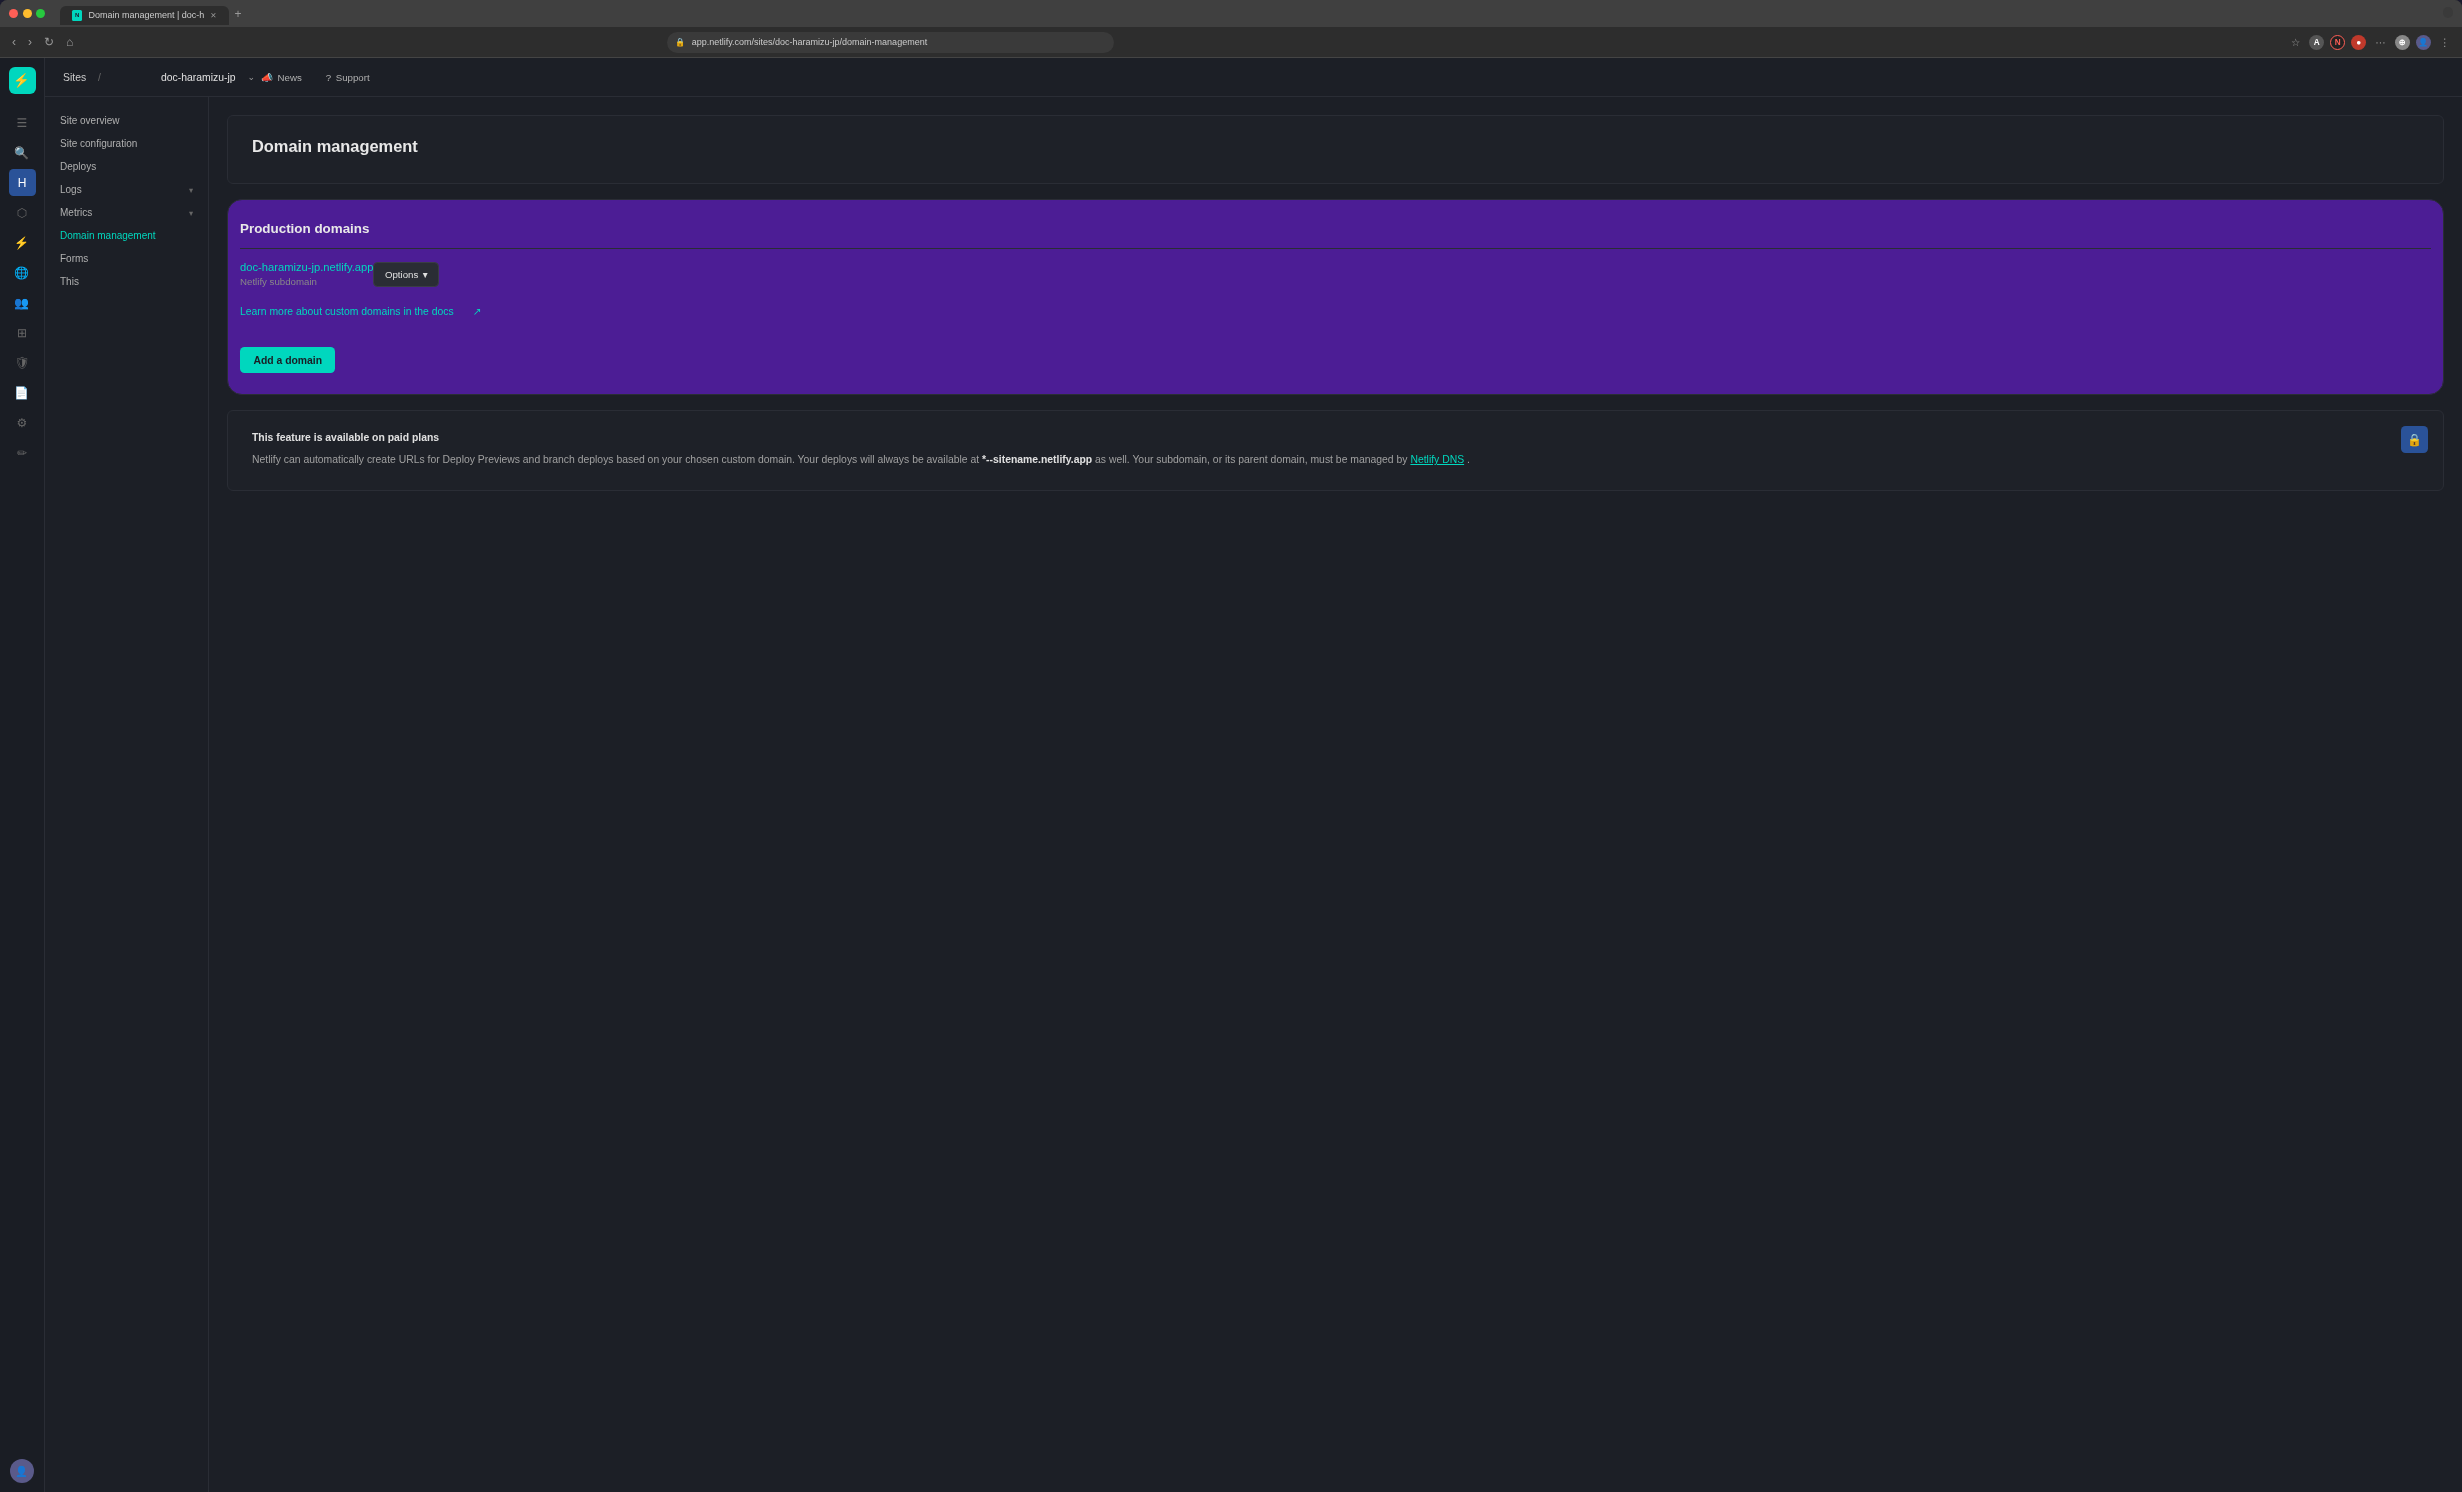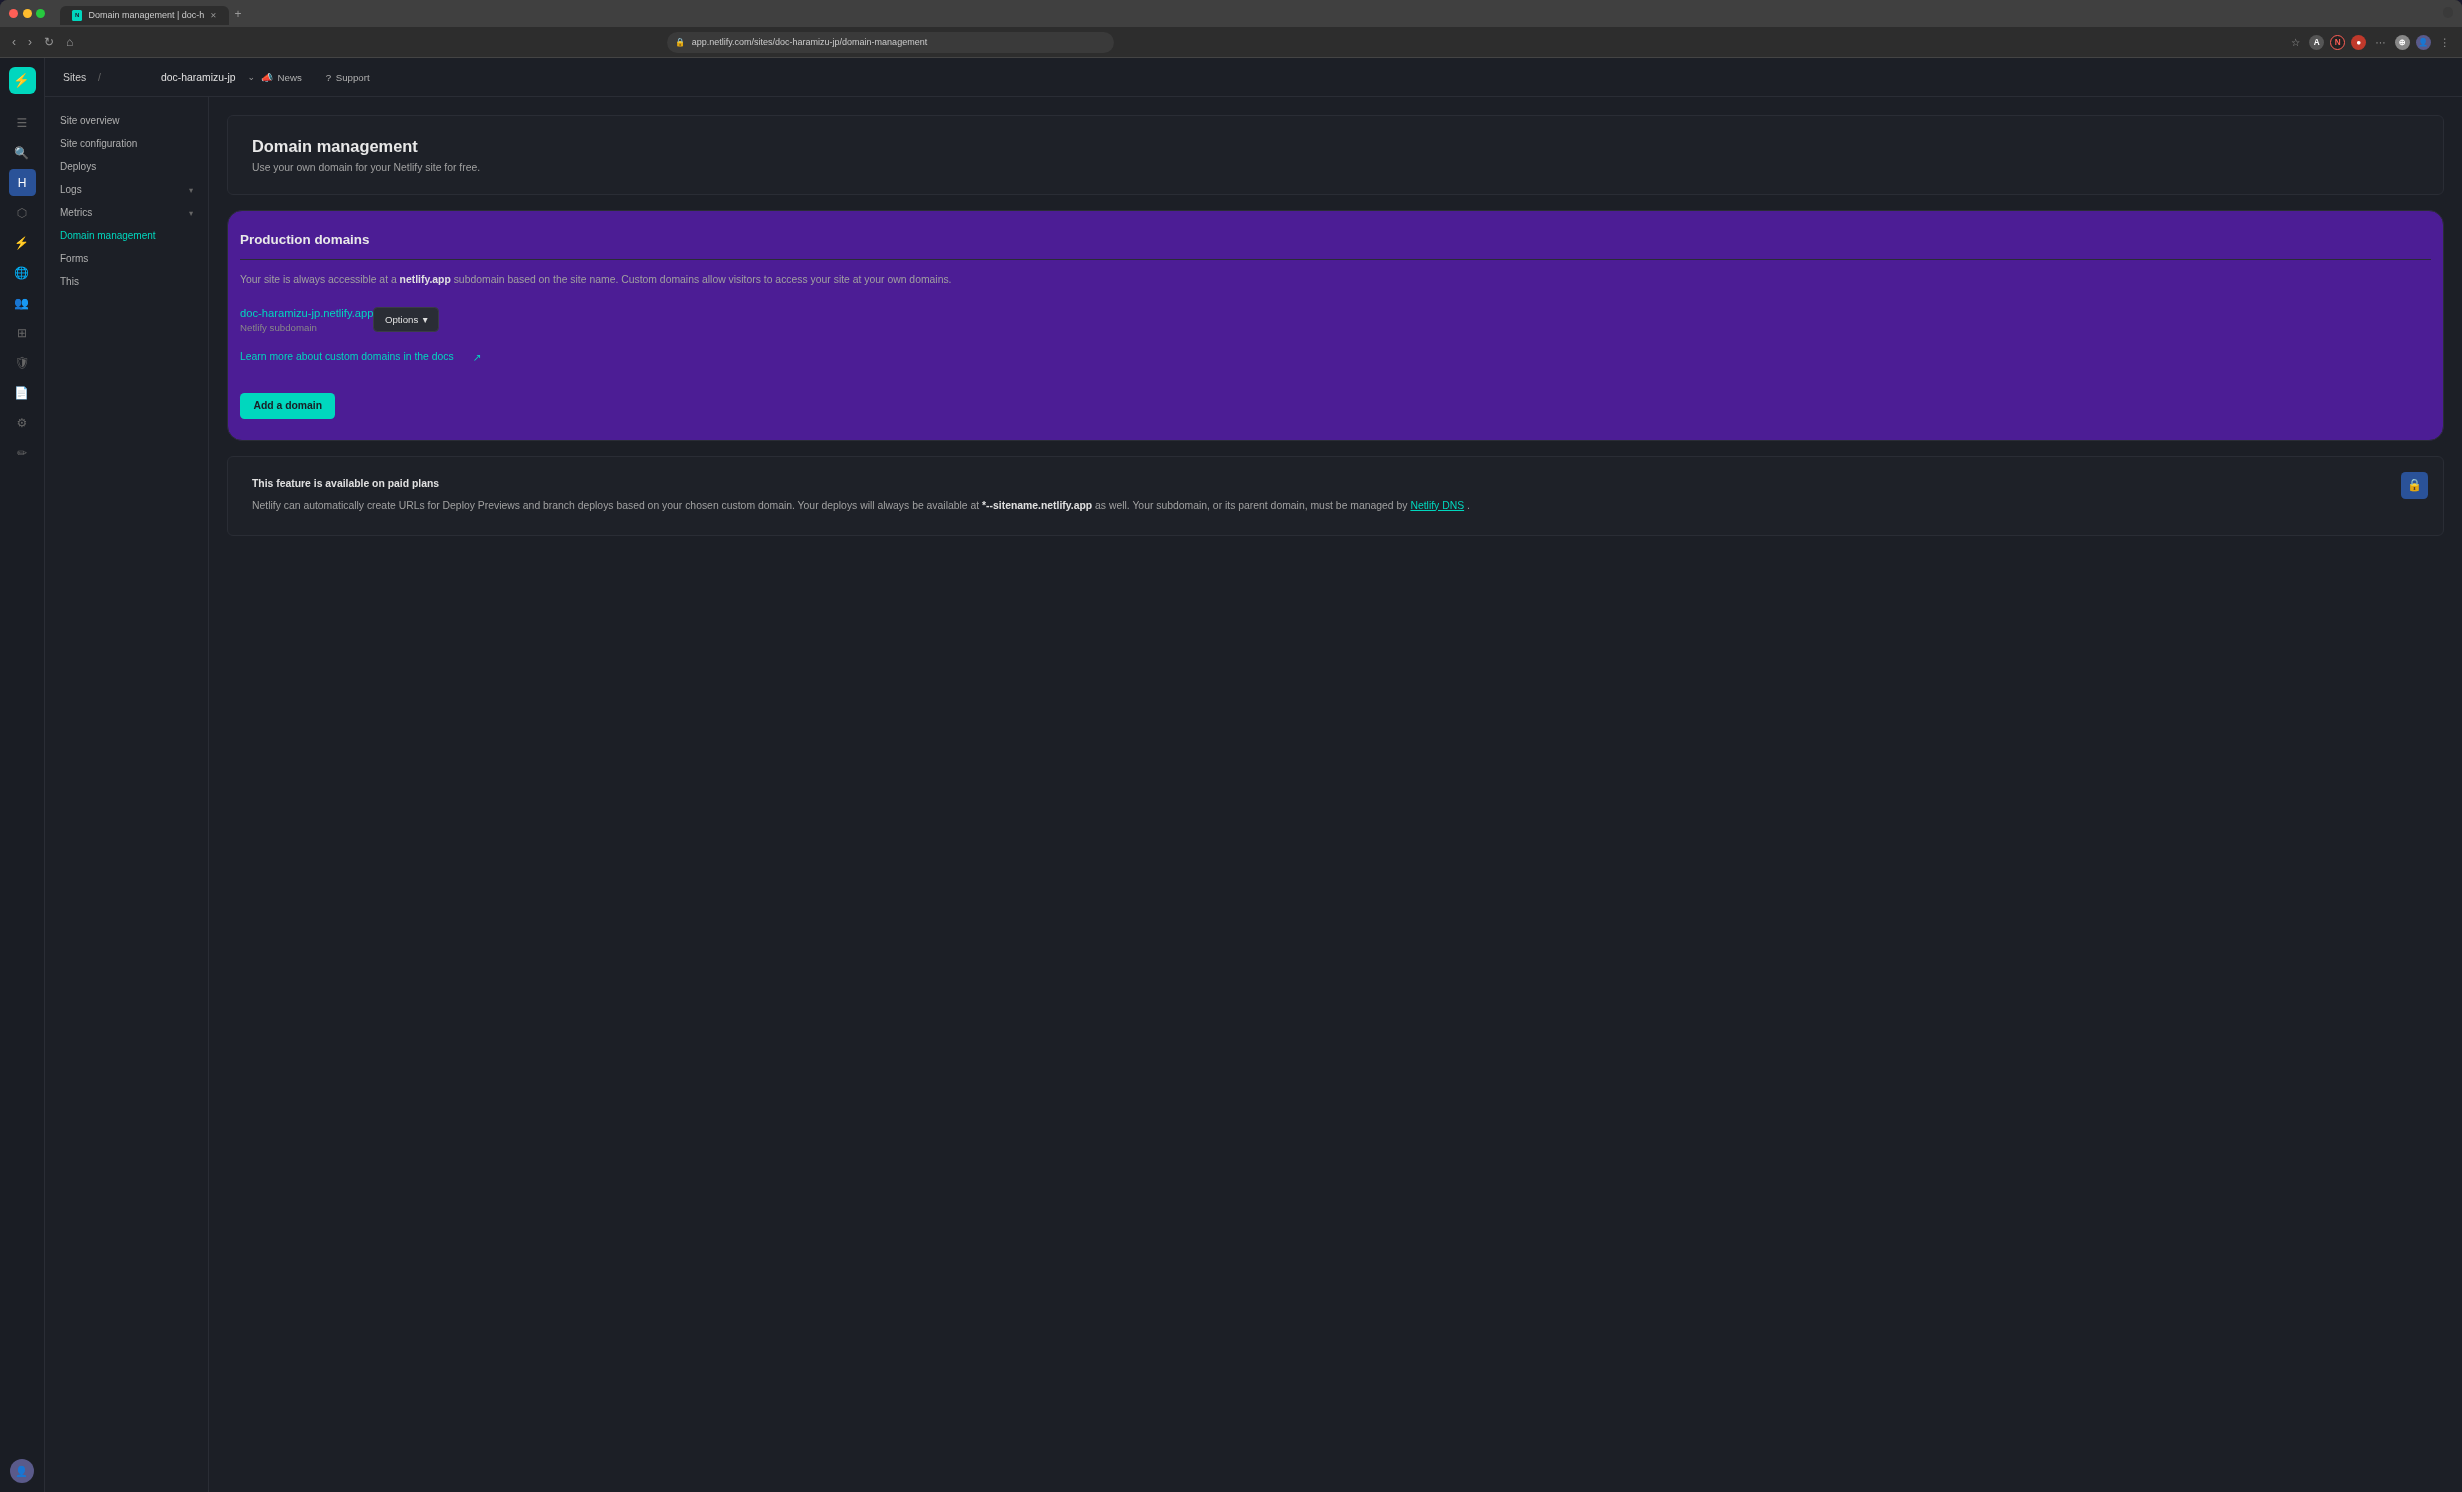--- a/index.html
+++ b/index.html
@@ -594,30 +594,24 @@
             <div class="sidebar-nav-item">
               <span>This</span>
             </div>
           </nav>
         </div>
 
         <div class="main-content">
 
           <div class="hero-card">
             <h1>Domain management</h1>
-            <p>Use your own domain for your Netlify site for free.</p>
           </div>
 
           <div class="section-card">
             <h2 class="section-title">Production domains</h2>
-            <p class="section-desc">
-              <span>Your site is always accessible at a </span>
-              <strong>netlify.app</strong>
-              <span> subdomain based on the site name. Custom domains allow visitors to access your site at your own domains.</span>
-            </p>
 
             <div class="domain-row">
               <div class="domain-info">
                 <a class="domain-link" href="#">doc-haramizu-jp.netlify.app</a>
                 <span class="domain-label">Netlify subdomain</span>
               </div>
               <button class="options-btn">
                 <span>Options</span>
                 <span>▾</span>
               </button>

